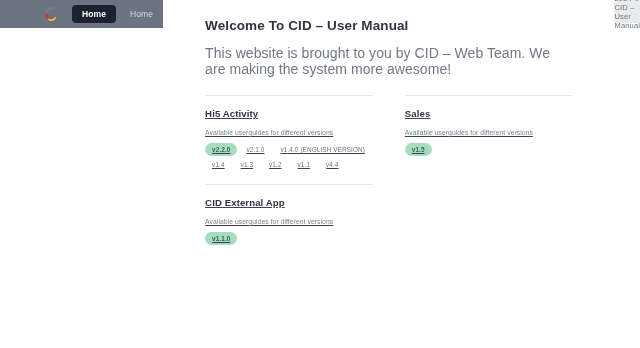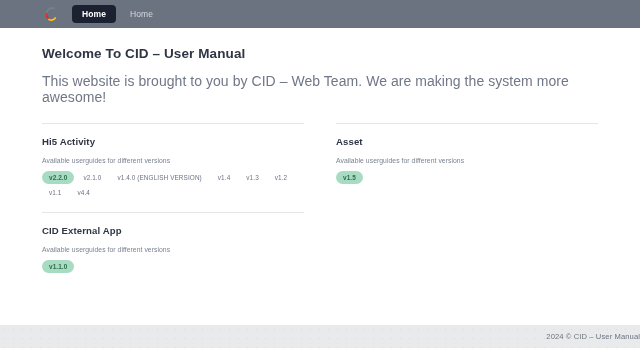--- a/index.html
+++ b/index.html
@@ -15,21 +15,20 @@
     background: #ffffff;
     color: #3d4250;
     -webkit-font-smoothing: antialiased;
   }
 
   .page {
     width: 640px;
     height: 348px;
     position: relative;
     display: flex;
-    flex-direction: column;
     background: #ffffff;
   }
 
   
   .navbar {
     height: 28px;
     flex: 0 0 28px;
     background: #6b7280;
     display: flex;
     align-items: center;
@@ -89,20 +88,21 @@
     color: #707787;
     letter-spacing: 0.05px;
     margin-bottom: 18px;
   }
 
   .card-grid {
     display: grid;
     grid-template-columns: 1fr 1fr;
     column-gap: 32px;
     row-gap: 0px;
+    text-decoration: underline;
   }
 
   .card {
     border-top: 1px solid #e4e6ea;
     padding: 12px 0 13px 0;
   }
 
   .card-title {
     font-size: 9.6px;
     font-weight: 700;
@@ -204,21 +204,21 @@
           <span class="version-chip">v1.4</span>
           <span class="version-chip">v1.3</span>
           <span class="version-chip">v1.2</span>
           <span class="version-chip">v1.1</span>
           <span class="version-chip">v4.4</span>
         </div>
       </div>
 
 
       <div class="card">
-        <div class="card-title">Asset</div>
+        <div class="card-title">Sales</div>
         <div class="card-caption">Available userguides for different versions</div>
         <div class="version-row">
           <span class="version-chip current">v1.5</span>
         </div>
       </div>
 
       <div class="card">
         <div class="card-title">CID External App</div>
         <div class="card-caption">Available userguides for different versions</div>
         <div class="version-row">

